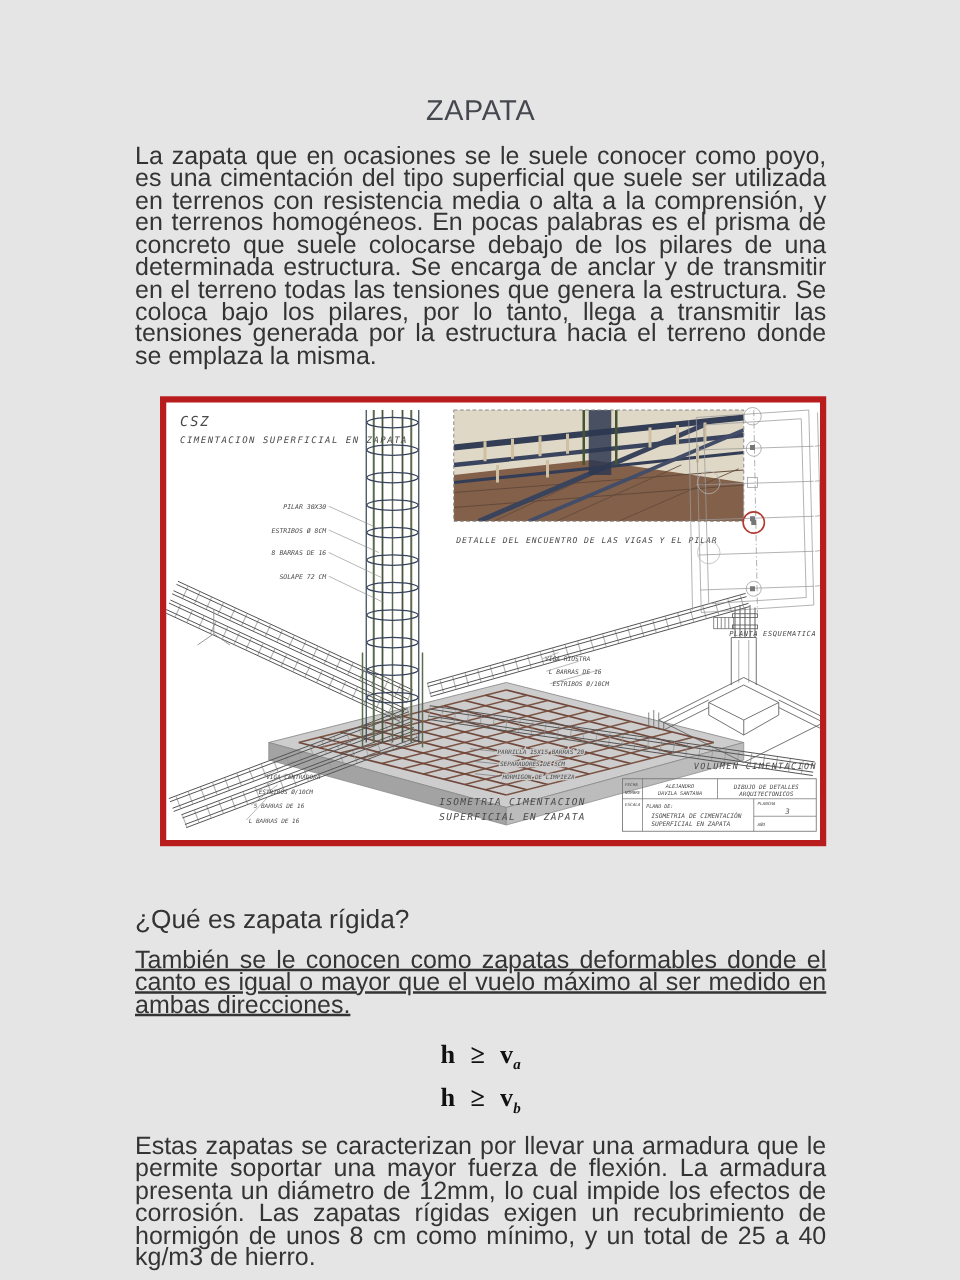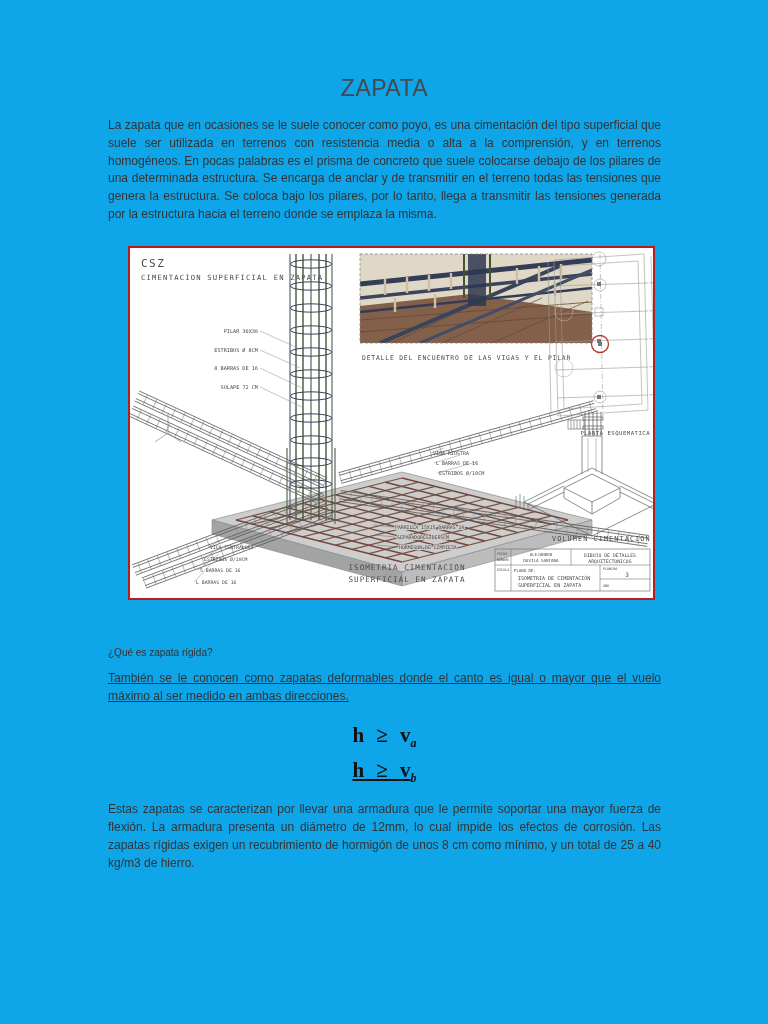--- a/index.html
+++ b/index.html
@@ -1,30 +1,30 @@
 <!DOCTYPE html>
 <html><head>
 <meta charset="utf-8">
 <style>
   html,body{margin:0;padding:0;background:#ffffff;}
-  .page{position:relative;width:768px;height:1024px;background:#0ea5e9;overflow:hidden;
+  .page{position:relative;width:768px;height:1024px;background:#e5e5e5;overflow:hidden;
         font-family:"Liberation Sans",sans-serif;color:#333;}
   .content{padding:0 107px 0 108px;}
   h1.title{margin:75px 0 0 0;text-align:center;font-size:23px;font-weight:400;
            color:#45484e;letter-spacing:.5px;}
-  p.para{margin:0;font-size:12px;line-height:17.8px;text-align:justify;color:#343434;}
+  p.para{margin:0;font-size:20px;line-height:17.8px;text-align:justify;color:#343434;}
   #p1{margin-top:15px;}
   .fig{position:relative;margin:22px 0 0 20px;width:523px;height:350px;
-       border:2px solid #b91c1c;background:#fff;}
-  h2.q{margin:47px 0 0 0;font-size:10px;font-weight:400;color:#343434;}
+       border:5px solid #b91c1c;background:#fff;font-style:italic;}
+  h2.q{margin:47px 0 0 0;font-size:21px;font-weight:400;color:#343434;}
   #p2{margin-top:12px;text-decoration:underline;}
   .formula{margin:13px 0 0 0;text-align:center;font-family:"Liberation Serif",serif;
            font-size:21px;font-weight:700;color:#111;word-spacing:7px;height:26px;line-height:34px;}
   .formula sub{font-size:12px;font-style:italic;font-weight:700;word-spacing:0;}
-  #f2{margin-top:9px;text-decoration:underline;}
+  #f2{margin-top:9px;}
   #p3{margin-top:22px;}
   svg text{font-family:"DejaVu Sans Mono",monospace;fill:#4a4a4a;}
   svg .halo{paint-order:stroke;stroke:#cbcbcb;stroke-width:2px;}
 </style>
 </head>
 <body>
 
 <div class="page">
   <div class="content">
 

